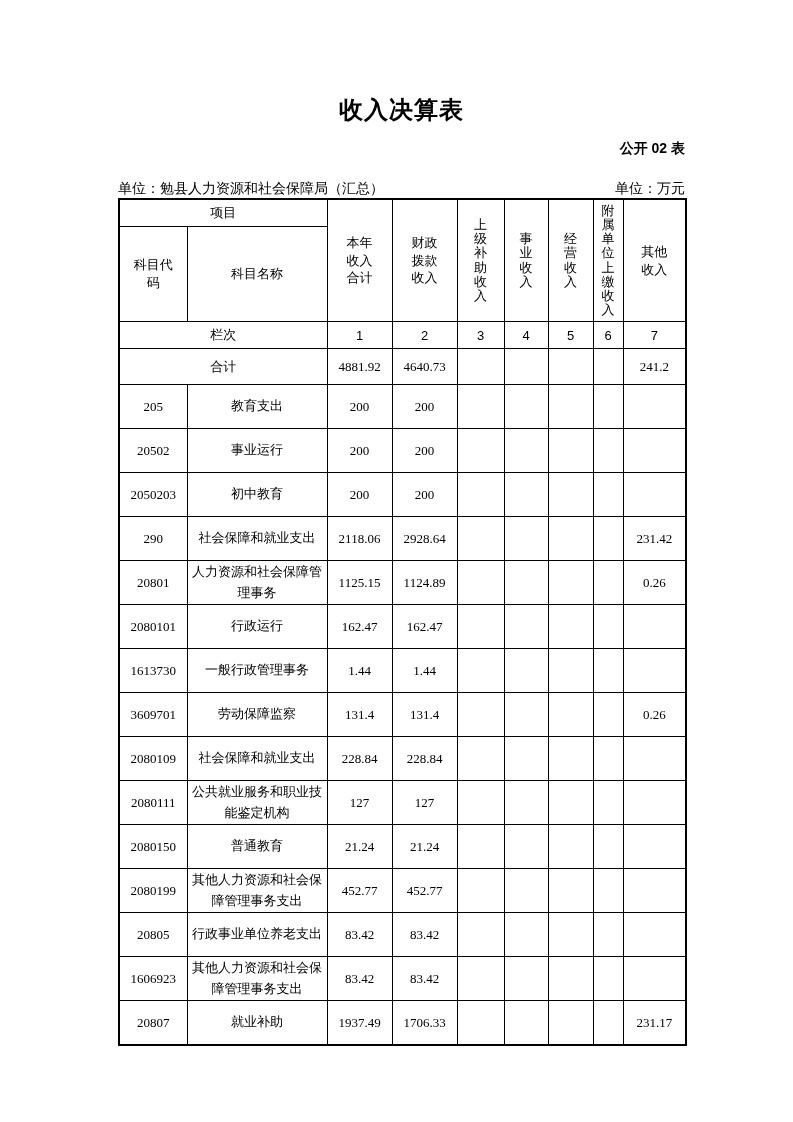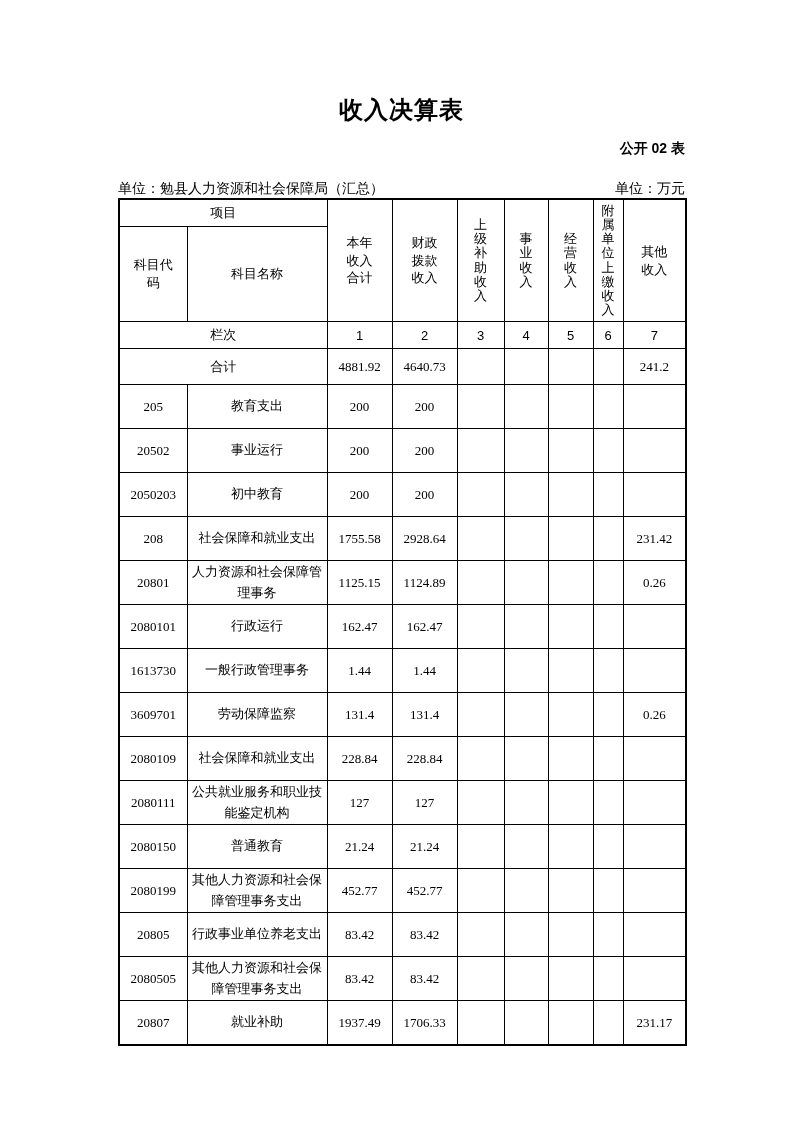--- a/index.html
+++ b/index.html
@@ -186,23 +186,23 @@
     <td class="name">初中教育</td>
     <td class="val">200</td>
     <td class="val">200</td>
     <td class="val"></td>
     <td class="val"></td>
     <td class="val"></td>
     <td class="val"></td>
     <td class="val"></td>
   </tr>
           <tr class="r-data">
-    <td class="code">208</td>
+    <td class="code">290</td>
     <td class="name">社会保障和就业支出</td>
-    <td class="val">1755.58</td>
+    <td class="val">2118.06</td>
     <td class="val">2928.64</td>
     <td class="val"></td>
     <td class="val"></td>
     <td class="val"></td>
     <td class="val"></td>
     <td class="val">231.42</td>
   </tr>
           <tr class="r-data">
     <td class="code">20801</td>
     <td class="name">人力资源和社会保障管理事务</td>
@@ -296,21 +296,21 @@
     <td class="name">行政事业单位养老支出</td>
     <td class="val">83.42</td>
     <td class="val">83.42</td>
     <td class="val"></td>
     <td class="val"></td>
     <td class="val"></td>
     <td class="val"></td>
     <td class="val"></td>
   </tr>
           <tr class="r-data">
-    <td class="code">2080505</td>
+    <td class="code">1606923</td>
     <td class="name">其他人力资源和社会保障管理事务支出</td>
     <td class="val">83.42</td>
     <td class="val">83.42</td>
     <td class="val"></td>
     <td class="val"></td>
     <td class="val"></td>
     <td class="val"></td>
     <td class="val"></td>
   </tr>
           <tr class="r-data">

